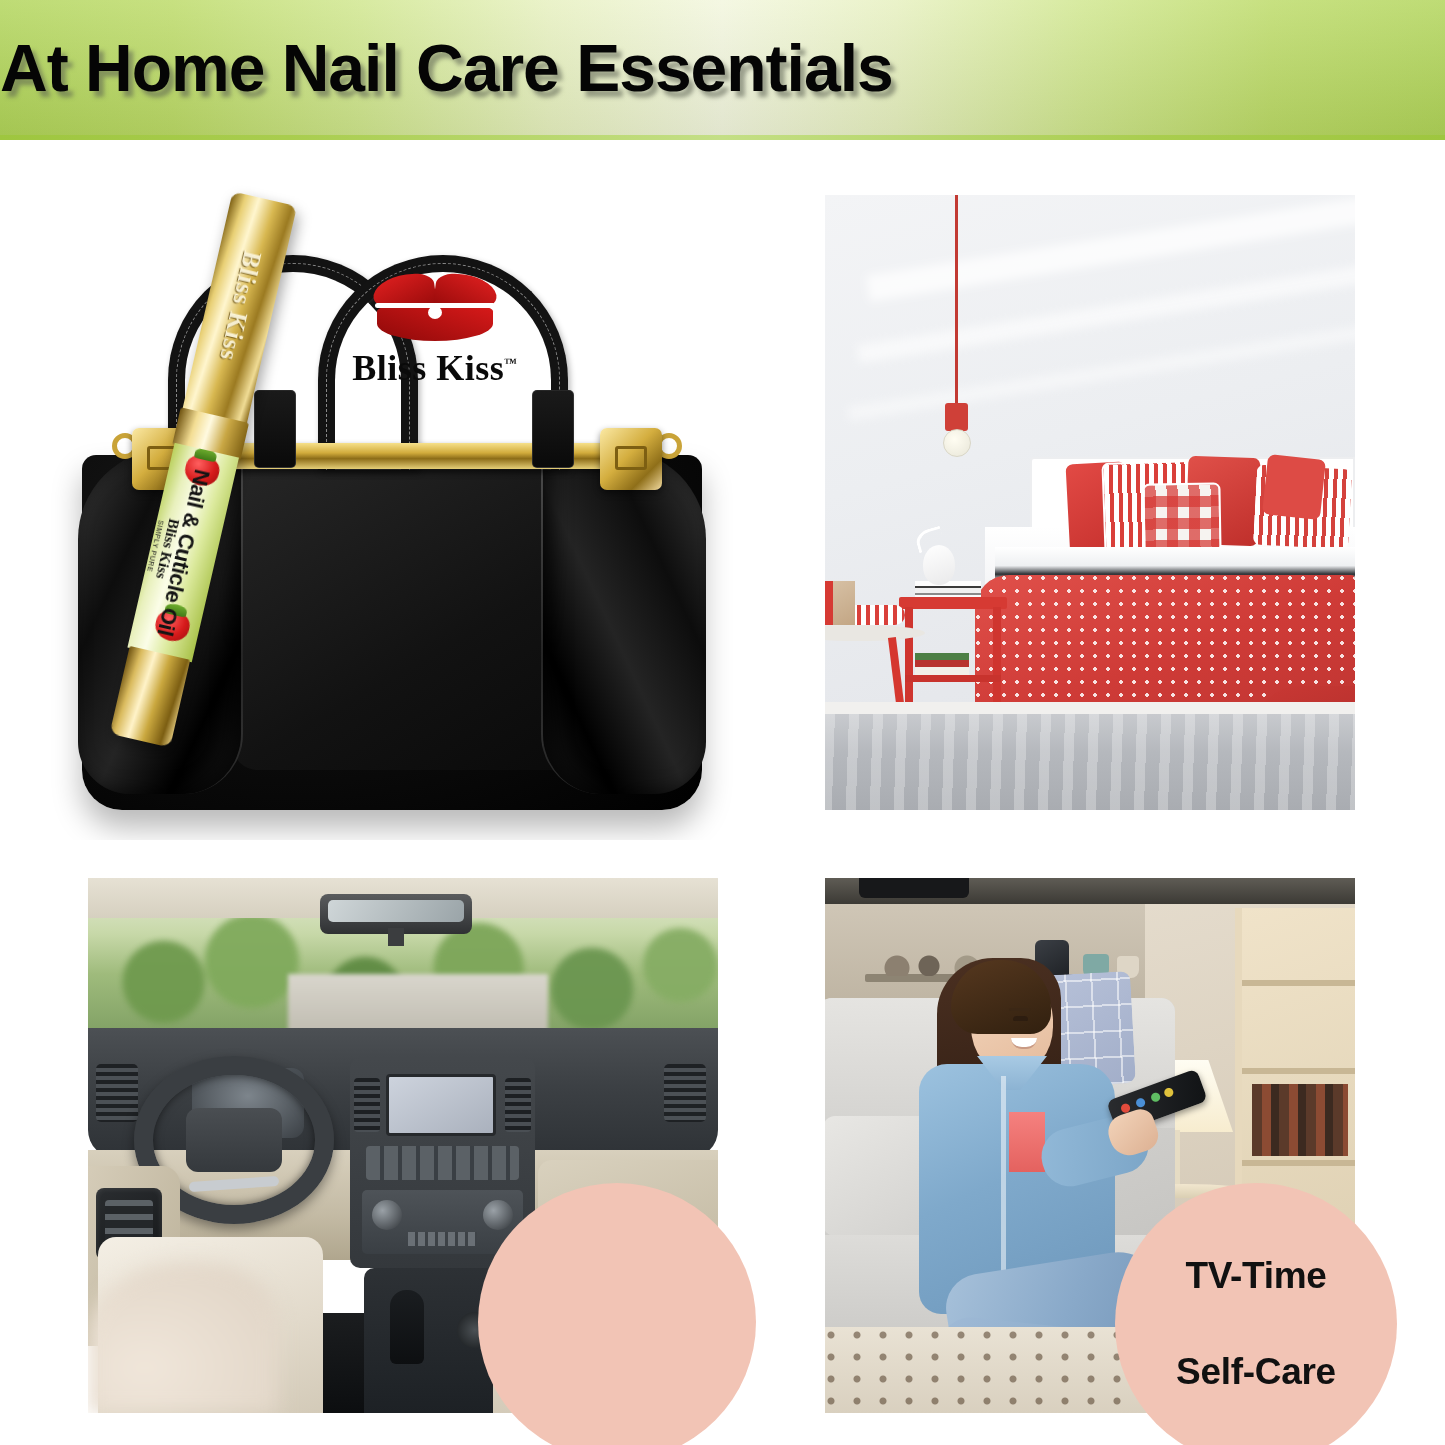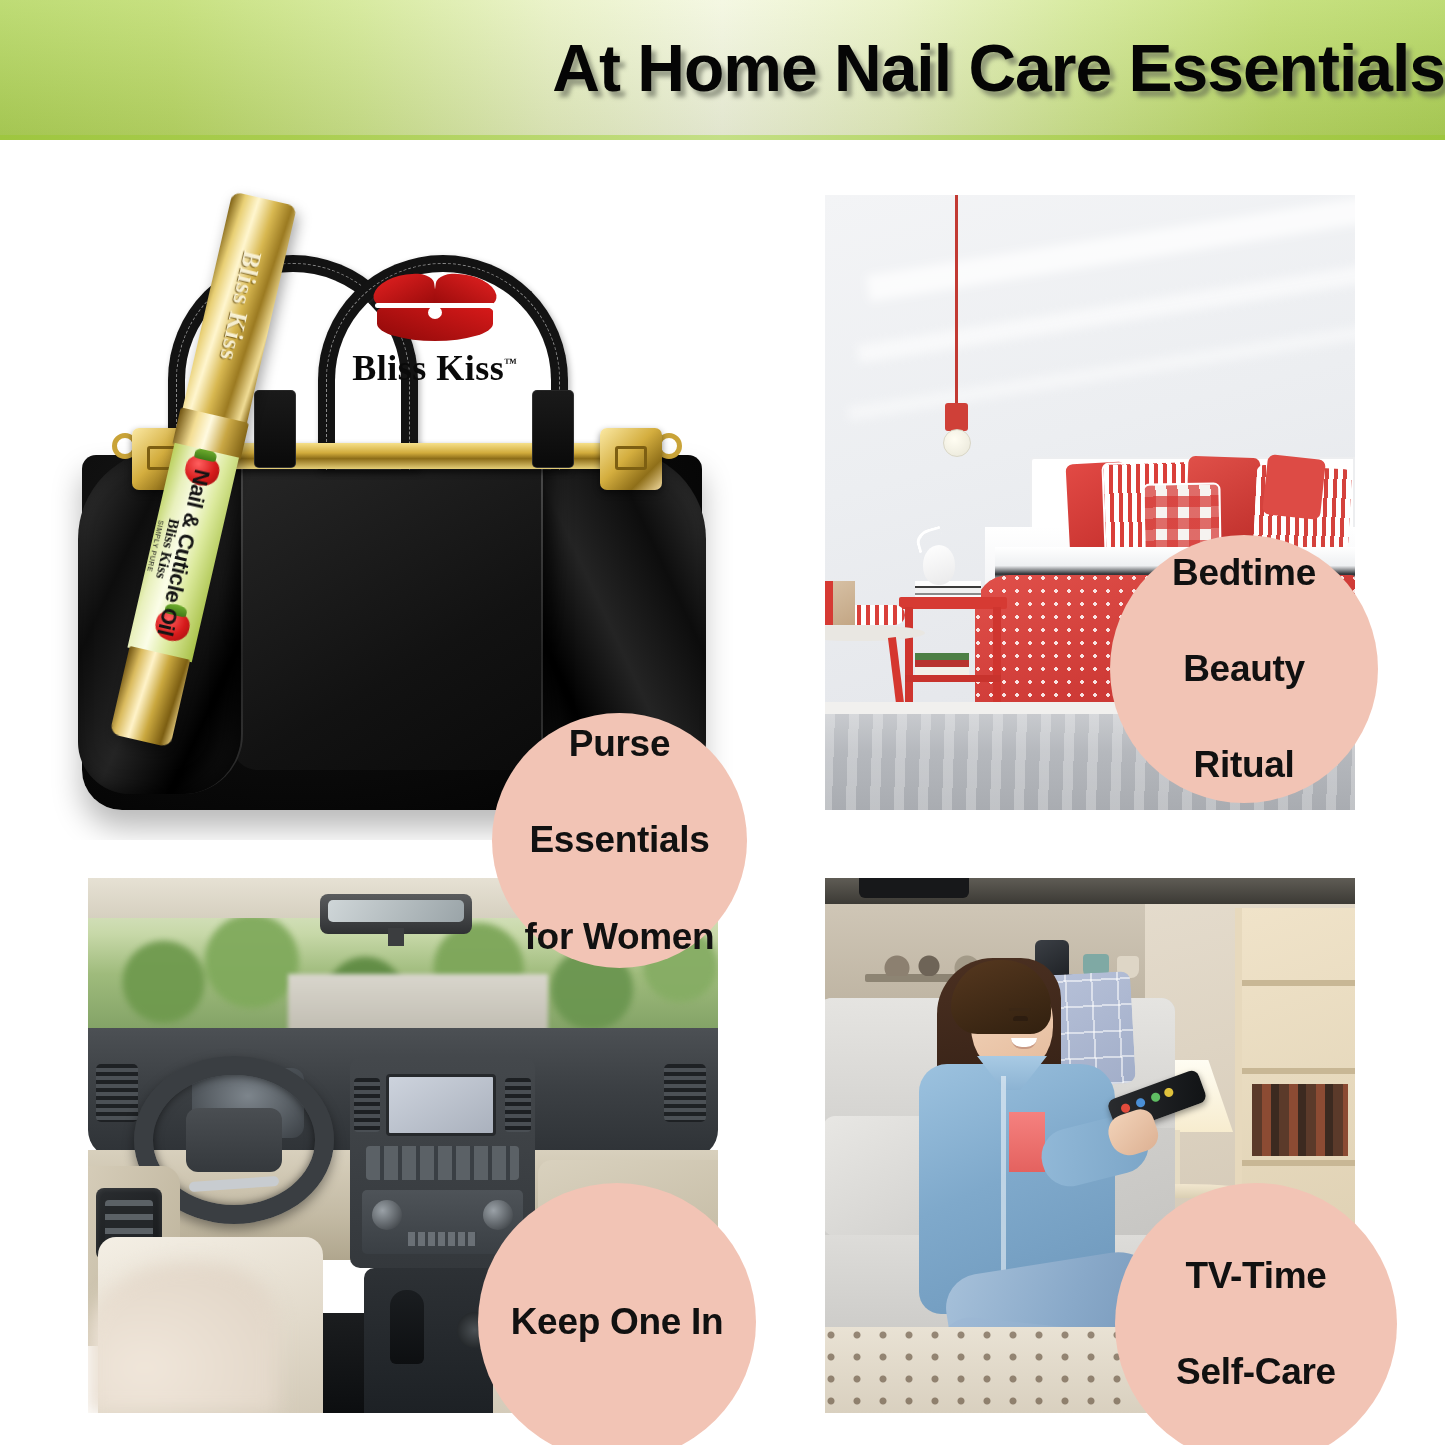--- a/index.html
+++ b/index.html
@@ -21,21 +21,21 @@
         #cfe68c 75%, #bbda65 88%, #b0d457 100%);
     overflow:hidden;
   }
   .banner::after{
     content:""; position:absolute; left:0; bottom:0; width:100%; height:5px;
     background:linear-gradient(to right,#9ec63f,#a9cd4e 20%,#c4df86 50%,#a9cd4e 80%,#9ec63f);
   }
   .banner-title{
     position:absolute; left:0; right:0; top:50%;
     transform:translateY(-52%);
-    text-align:right;
+    text-align:left;
     font-size:66px; font-weight:bold;
     letter-spacing:-1px;
     color:#050505;
     text-shadow:5px 6px 4px rgba(90,95,80,.55);
     white-space:nowrap;
   }
 
   
   .panel{ position:absolute; overflow:visible; }
   .photo{
@@ -706,27 +706,20 @@
           <div class="pl-brand">
             <span class="bk">Bliss Kiss</span>
             <span class="sp">SIMPLY PURE</span>
           </div>
         </div>
         <div class="pen-base"></div>
       </div>
 
     </div>
   </div>
-  <div class="bubble" style="left:452px; top:528px; width:255px; height:255px; font-size:37px;">
-    <span>
-      <span>Purse</span><br>
-      <span>Essentials</span><br>
-      <span>for Women</span>
-    </span>
-  </div>
 </div>
 
 <div class="panel" id="panel-bedroom">
   <div class="photo">
     <div class="bed-wall"></div>
     <div class="sun-streak ss1"></div>
     <div class="sun-streak ss2"></div>
     <div class="sun-streak ss3"></div>
 
     <div class="pend-cord"></div>
@@ -761,27 +754,20 @@
     <div class="side-chair">
       <div class="sc-seat"></div>
 
       <div class="sc-leg sc-l2"></div>
       <div class="sc-towels"></div>
       <div class="sc-gift"></div>
     </div>
 
     <div class="bed-floor"></div>
     <div class="bed-rug"></div>
-  </div>
-  <div class="bubble" style="left:285px; top:340px; width:268px; height:268px; font-size:37px;">
-    <span>
-      <span>Bedtime</span><br>
-      <span>Beauty</span><br>
-      <span>Ritual</span>
-    </span>
   </div>
 </div>
 
 <div class="panel" id="panel-car">
   <div class="photo">
     <div class="car-sky"></div>
     <div class="car-trees"></div>
     <div class="car-road"></div>
     <div class="car-roof"></div>
     <div class="car-mirror"></div>
@@ -821,21 +807,21 @@
       <div class="shifter"></div>
       <div class="cup-hole"></div>
     </div>
     <div class="seat-l"></div>
     <div class="seat-r"></div>
     <div class="car-blur"></div>
   </div>
   <div class="bubble" style="left:390px; top:305px; width:278px; height:278px; font-size:37px;">
     <span>
       <br>
-      <span>Keep One In</span><br>
+      <br>
     </span>
   </div>
 </div>
 
 <div class="panel" id="panel-living">
   <div class="photo">
     <div class="lr-bg"></div>
     <div class="lr-ceiling"></div>
     <div class="lr-tv"></div>
     <div class="lr-backwall"></div>

